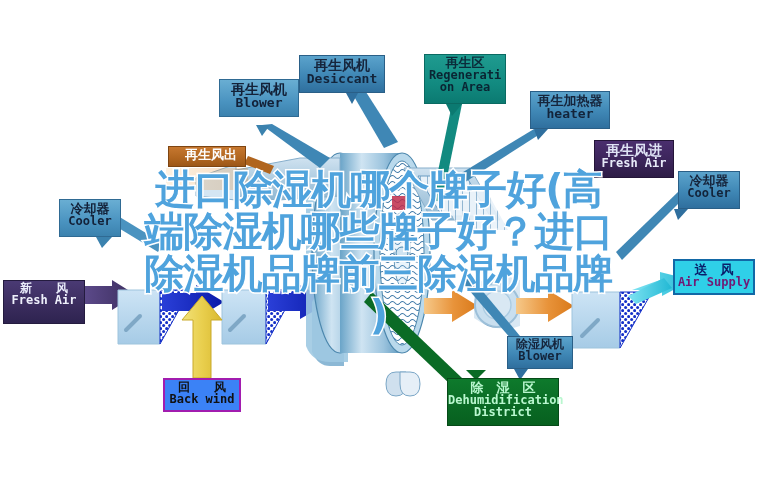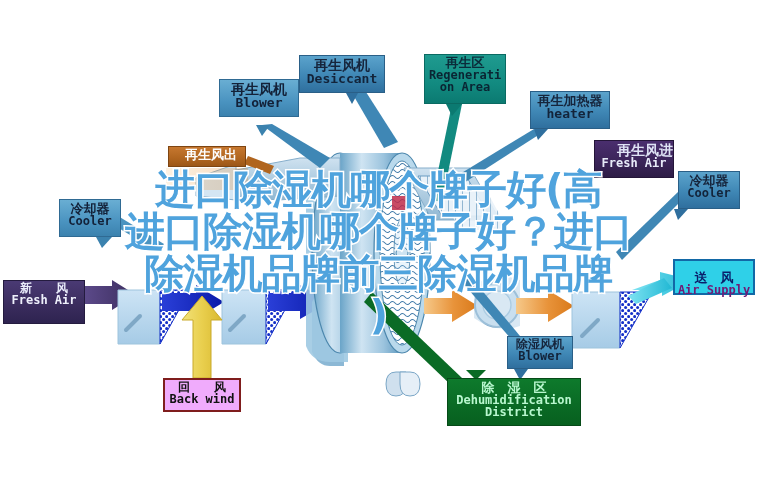--- a/index.html
+++ b/index.html
@@ -69,22 +69,22 @@
     color:#e9ecfa;
   }
   .c-darkpurple .en{color:#eef0fb;}
   .c-orange{
     background:linear-gradient(180deg,#c6772f 0%,#b0651f 60%,#9c5718 100%);
     border:1px solid #7e4512;
     color:#ffffff;
   }
   .c-orange .cn{color:#fdfdfd;}
   .c-yellow{
-    background:#f0abfc;
-    border:2px solid #7f1d1d;
+    background:#3b82f6;
+    border:2px solid #a21caf;
     color:#111111;
   }
   .c-yellow .en{color:#111;}
   .c-green{
     background:linear-gradient(180deg,#0e7a2c 0%,#0a6b25 55%,#07601f 100%);
     border:1px solid #064a18;
     color:#b9f7cf;
   }
   .c-green .en{color:#b9f7cf;}
   .c-cyan{
@@ -318,21 +318,21 @@
     <span class="en" style="font-size:12px;">Regenerati</span>
     <span class="en" style="font-size:12px;">on Area</span>
   </div>
 
   <div class="callout c-blue" style="left:530px;top:91px;width:80px;height:38px;padding-top:2px;">
     <span class="cn" style="font-size:13px;">再生加热器</span>
     <span class="en" style="font-size:13px;">heater</span>
   </div>
 
   <div class="callout c-purple" style="left:594px;top:140px;width:80px;height:38px;padding-top:2px;">
-    <span class="cn" style="font-size:14px;text-align:right;">再生风进</span>
+    <span class="cn" style="font-size:14px;">再生风进</span>
     <span class="en" style="font-size:12px;">Fresh Air</span>
   </div>
 
   <div class="callout c-blue" style="left:678px;top:171px;width:62px;height:38px;padding-top:2px;">
     <span class="cn" style="font-size:13px;">冷却器</span>
     <span class="en" style="font-size:12px;">Cooler</span>
   </div>
 
   <div class="callout c-orange" style="left:168px;top:146px;width:78px;height:21px;padding-top:1px;padding-left:8px;">
     <span class="cn" style="font-size:13px;">再生风出</span>
@@ -351,31 +351,31 @@
   <div class="callout c-yellow" style="left:163px;top:378px;width:78px;height:34px;padding-top:1px;">
     <span class="cn" style="font-size:12px;">回　　风</span>
     <span class="en" style="font-size:12px;">Back wind</span>
   </div>
 
   <div class="callout c-blue" style="left:507px;top:336px;width:66px;height:33px;padding-top:1px;">
     <span class="cn" style="font-size:12px;">除湿风机</span>
     <span class="en" style="font-size:12px;">Blower</span>
   </div>
 
-  <div class="callout c-green" style="left:447px;top:378px;width:134px;height:48px;padding-top:2px;">
+  <div class="callout c-green" style="left:447px;top:378px;width:112px;height:48px;padding-top:2px;">
     <span class="cn" style="font-size:13px;">除　湿　区</span>
     <span class="en" style="font-size:12px;">Dehumidification</span>
     <span class="en" style="font-size:12px;">District</span>
   </div>
 
-  <div class="callout c-cyan" style="left:673px;top:259px;width:82px;height:36px;padding-top:10px;">
+  <div class="callout c-cyan" style="left:673px;top:259px;width:82px;height:36px;padding-top:2px;">
     <span class="cn" style="font-size:13px;">送　风</span>
     <span class="en" style="font-size:12px;">Air Supply</span>
   </div>
 
   <div id="overlay">
     <span class="line">进口除湿机哪个牌子好(高</span>
-    <span class="line">进口除湿机哪个牌子好？进口</span>
+    <span class="line">端除湿机哪些牌子好？进口</span>
     <span class="line">除湿机品牌前三除湿机品牌</span>
     <span class="line">)</span>
   </div>
 
 </div>
 
 </body></html>

